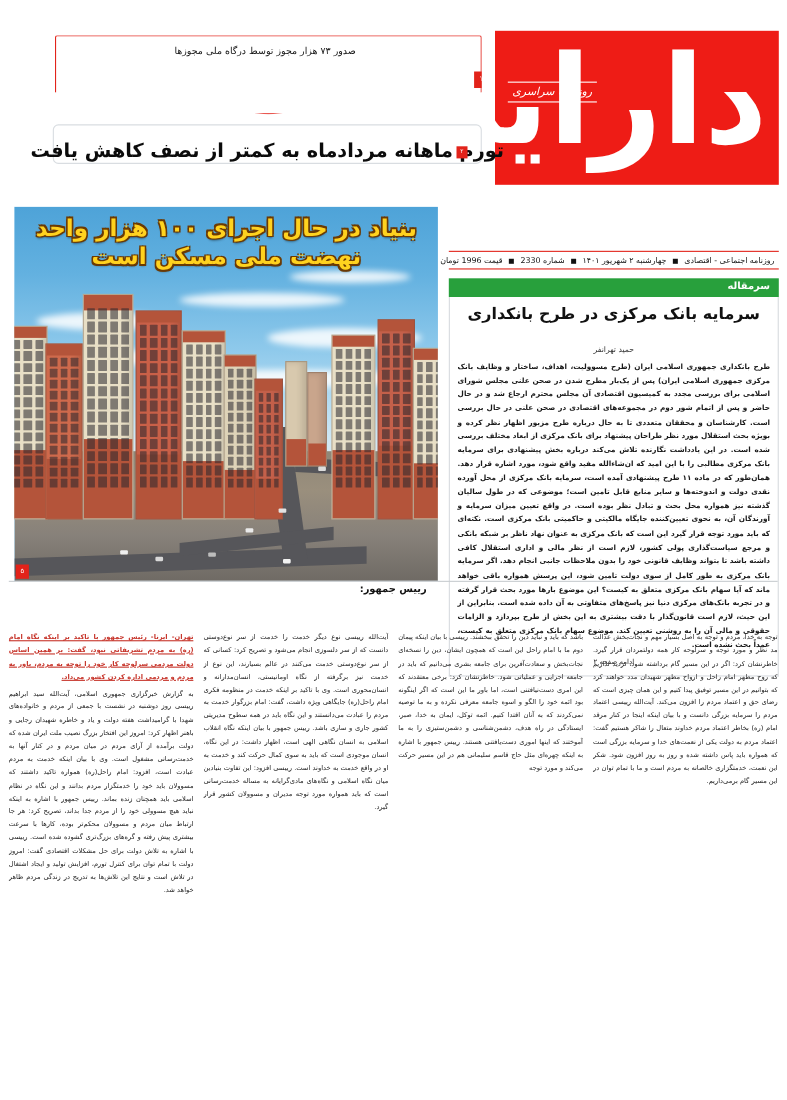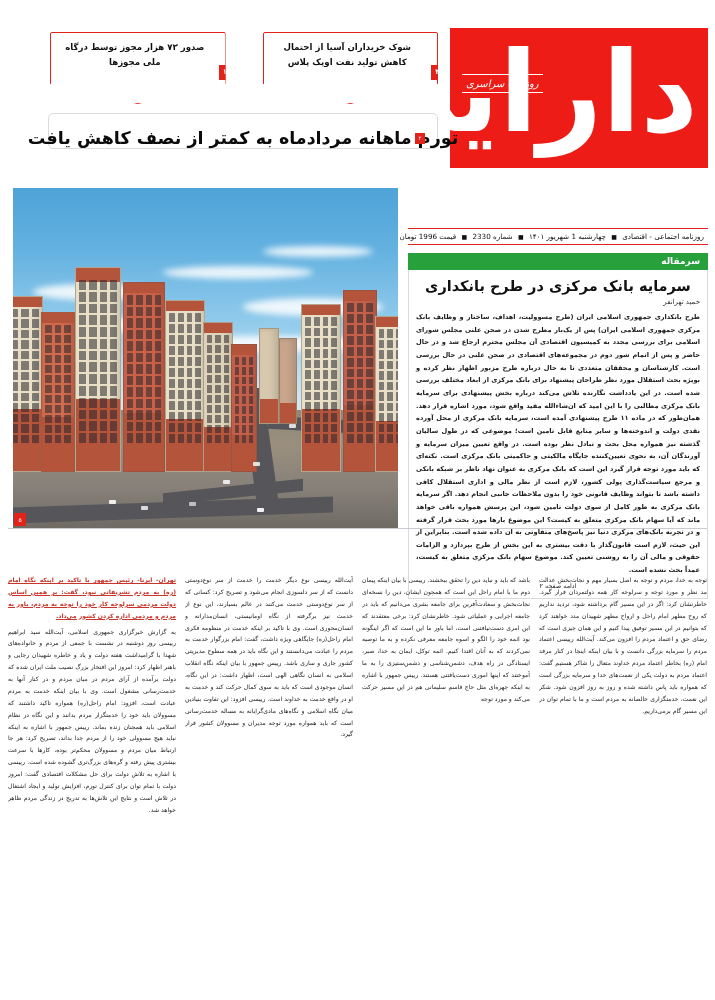--- a/index.html
+++ b/index.html
@@ -67,21 +67,21 @@
   }
   .teaser {
     position: relative;
     flex: 1 1 0;
     border: 1.4px solid #e2231a;
     border-radius: 2px;
     padding: 7px 14px 9px 8px;
     text-align: center;
     font-size: 8.6px;
     line-height: 1.75;
-    font-weight: bold;
+    font-weight: normal;
     color: #111;
     direction: rtl;
     
     clip-path: polygon(0 0, 100% 0, 100% 72%, 50% 100%, 0 72%);
     margin-left: 28px;
   }
   .teaser-inner { display:block; }
   .teaser-badge {
     position: absolute;
     right: -7px; top: 32px;
@@ -228,24 +228,24 @@
     border-top: none;
     padding: 8px 7px 8px 7px;
     background: #fff;
   }
   .edi-title {
     text-align:center;
     direction: rtl;
     font-size: 14.5px;
     font-weight: 700;
     color: #111;
-    margin-bottom: 4px;
+    margin-bottom: 20px;
   }
   .edi-byline {
-    text-align:right;
+    text-align:center;
     direction: rtl;
     font-size: 7px;
     color: #333;
     margin-bottom: 5px;
   }
   .edi-body {
     direction: rtl;
     text-align: justify;
     font-size: 6.6px;
     line-height: 1.92;
@@ -317,24 +317,20 @@
 <body>
 
 <div class="page">
 
   <div class="masthead-block">
     <div class="masthead-title">دارایی</div>
     <div class="masthead-sub">روزنامه سراسری</div>
   </div>
 
   <div class="teasers">
-    <div class="teaser">
-      <span class="teaser-inner">شوک خریداران آسیا از احتمال کاهش تولید نفت اوپک پلاس</span>
-      <span class="teaser-badge">۴</span>
-    </div>
     <div class="teaser">
       <span class="teaser-inner">صدور ۷۳ هزار مجوز توسط درگاه ملی مجوزها</span>
       <span class="teaser-badge">۱</span>
     </div>
   </div>
 
   <div class="sub-headline">
     <span class="sub-headline-text">تورم ماهانه مردادماه به کمتر از نصف کاهش یافت</span>
     <span class="sub-headline-badge">۲</span>
   </div>
@@ -845,44 +841,46 @@
     </div>
 
     <div class="carx" style="left:96px;  bottom:24px; background:#efefef;"></div>
     <div class="carx" style="left:128px; bottom:18px; background:#d9d9d9;"></div>
     <div class="carx" style="left:176px; bottom:22px; background:#bdbdbd;"></div>
     <div class="carx" style="left:210px; bottom:44px; background:#eaeaea;"></div>
     <div class="carx" style="left:240px; bottom:62px; background:#e2e2e2;"></div>
     <div class="carx" style="left:244px; bottom:16px; background:#f2f2f2;"></div>
     <div class="carx" style="left:276px; bottom:100px; background:#dcdcdc;"></div>
 
+    <div class="photo-headline">بنیاد در حال اجرای ۱۰۰ هزار واحد نهضت ملی مسکن است</div>
     <div class="photo-badge">۵</div>
   </div>
 
   <div class="right-col">
     <div class="dateline">
       <span>روزنامه اجتماعی - اقتصادی</span>
       <span class="sep-sq">■</span>
-      <span>چهارشنبه 1 شهریور ۱۴۰۱</span>
+      <span>چهارشنبه ۲ شهریور ۱۴۰۱</span>
       <span class="sep-sq">■</span>
       <span>شماره 2330</span>
       <span class="sep-sq">■</span>
       <span>قیمت 1996 تومان</span>
     </div>
 
     <div class="edi-label">سرمقاله</div>
     <div class="edi-box">
       <div class="edi-title">سرمایه بانک مرکزی در طرح بانکداری</div>
       <div class="edi-byline">حمید تهرانفر</div>
       <div class="edi-body">طرح بانکداری جمهوری اسلامی ایران (طرح مسوولیت، اهداف، ساختار و وظایف بانک مرکزی جمهوری اسلامی ایران) پس از یک‌بار مطرح شدن در صحن علنی مجلس شورای اسلامی برای بررسی مجدد به کمیسیون اقتصادی آن مجلس محترم ارجاع شد و در حال حاضر و پس از اتمام شور دوم در مجموعه‌های اقتصادی در صحن علنی در حال بررسی است. کارشناسان و محققان متعددی تا به حال درباره طرح مزبور اظهار نظر کرده و بویژه بحث استقلال مورد نظر طراحان پیشنهاد برای بانک مرکزی از ابعاد مختلف بررسی شده است. در این یادداشت نگارنده تلاش می‌کند درباره بخش پیشنهادی برای سرمایه بانک مرکزی مطالبی را با این امید که ان‌شاءالله مفید واقع شود، مورد اشاره قرار دهد. همان‌طور که در ماده ۱۱ طرح پیشنهادی آمده است، سرمایه بانک مرکزی از محل آورده نقدی دولت و اندوخته‌ها و سایر منابع قابل تامین است؛ موضوعی که در طول سالیان گذشته نیز همواره محل بحث و تبادل نظر بوده است. در واقع تعیین میزان سرمایه و آورندگان آن، به نحوی تعیین‌کننده جایگاه مالکیتی و حاکمیتی بانک مرکزی است. نکته‌ای که باید مورد توجه قرار گیرد این است که بانک مرکزی به عنوان نهاد ناظر بر شبکه بانکی و مرجع سیاست‌گذاری پولی کشور، لازم است از نظر مالی و اداری استقلال کافی داشته باشد تا بتواند وظایف قانونی خود را بدون ملاحظات جانبی انجام دهد. اگر سرمایه بانک مرکزی به طور کامل از سوی دولت تامین شود، این پرسش همواره باقی خواهد ماند که آیا سهام بانک مرکزی متعلق به کیست؟ این موضوع بارها مورد بحث قرار گرفته و در تجربه بانک‌های مرکزی دنیا نیز پاسخ‌های متفاوتی به آن داده شده است. بنابراین از این حیث، لازم است قانون‌گذار با دقت بیشتری به این بخش از طرح بپردازد و الزامات حقوقی و مالی آن را به روشنی تعیین کند. موضوع سهام بانک مرکزی متعلق به کیست، عمداً بحث نشده است.</div>
       <div class="cont-note">ادامه صفحه ۲</div>
     </div>
   </div>
 
   <div class="hr-thin"></div>
+  <div class="lower-kicker">رییس جمهور:</div>
 
   <div class="bottom-cols">
     <div class="bcol lead">
       <p class="lead-underline">تهران- ایرنا- رئیس جمهور با تاکید بر اینکه نگاه امام (ره) به مردم تشریفاتی نبود، گفت: بر همین اساس دولت مردمی سرلوحه کار خود را توجه به مردم، باور به مردم و مردمی اداره کردن کشور می‌داد.</p>
       <p class="normal">به گزارش خبرگزاری جمهوری اسلامی، آیت‌الله سید ابراهیم رییسی روز دوشنبه در نشست با جمعی از مردم و خانواده‌های شهدا با گرامیداشت هفته دولت و یاد و خاطره شهیدان رجایی و باهنر اظهار کرد: امروز این افتخار بزرگ نصیب ملت ایران شده که دولت برآمده از آرای مردم در میان مردم و در کنار آنها به خدمت‌رسانی مشغول است. وی با بیان اینکه خدمت به مردم عبادت است، افزود: امام راحل(ره) همواره تاکید داشتند که مسوولان باید خود را خدمتگزار مردم بدانند و این نگاه در نظام اسلامی باید همچنان زنده بماند. رییس جمهور با اشاره به اینکه نباید هیچ مسوولی خود را از مردم جدا بداند، تصریح کرد: هر جا ارتباط میان مردم و مسوولان محکم‌تر بوده، کارها با سرعت بیشتری پیش رفته و گره‌های بزرگ‌تری گشوده شده است. رییسی با اشاره به تلاش دولت برای حل مشکلات اقتصادی گفت: امروز دولت با تمام توان برای کنترل تورم، افزایش تولید و ایجاد اشتغال در تلاش است و نتایج این تلاش‌ها به تدریج در زندگی مردم ظاهر خواهد شد.</p>
     </div>
     <div class="bcol">
       <p>آیت‌الله رییسی نوع دیگر خدمت را خدمت از سر نوع‌دوستی دانست که از سر دلسوزی انجام می‌شود و تصریح کرد: کسانی که از سر نوع‌دوستی خدمت می‌کنند در عالم بسیارند، این نوع از خدمت نیز برگرفته از نگاه اومانیستی، انسان‌مدارانه و انسان‌محوری است. وی با تاکید بر اینکه خدمت در منظومه فکری امام راحل(ره) جایگاهی ویژه داشت، گفت: امام بزرگوار خدمت به مردم را عبادت می‌دانستند و این نگاه باید در همه سطوح مدیریتی کشور جاری و ساری باشد. رییس جمهور با بیان اینکه نگاه انقلاب اسلامی به انسان نگاهی الهی است، اظهار داشت: در این نگاه، انسان موجودی است که باید به سوی کمال حرکت کند و خدمت به او در واقع خدمت به خداوند است. رییسی افزود: این تفاوت بنیادین میان نگاه اسلامی و نگاه‌های مادی‌گرایانه به مساله خدمت‌رسانی است که باید همواره مورد توجه مدیران و مسوولان کشور قرار گیرد.</p>
     </div>
     <div class="bcol">

